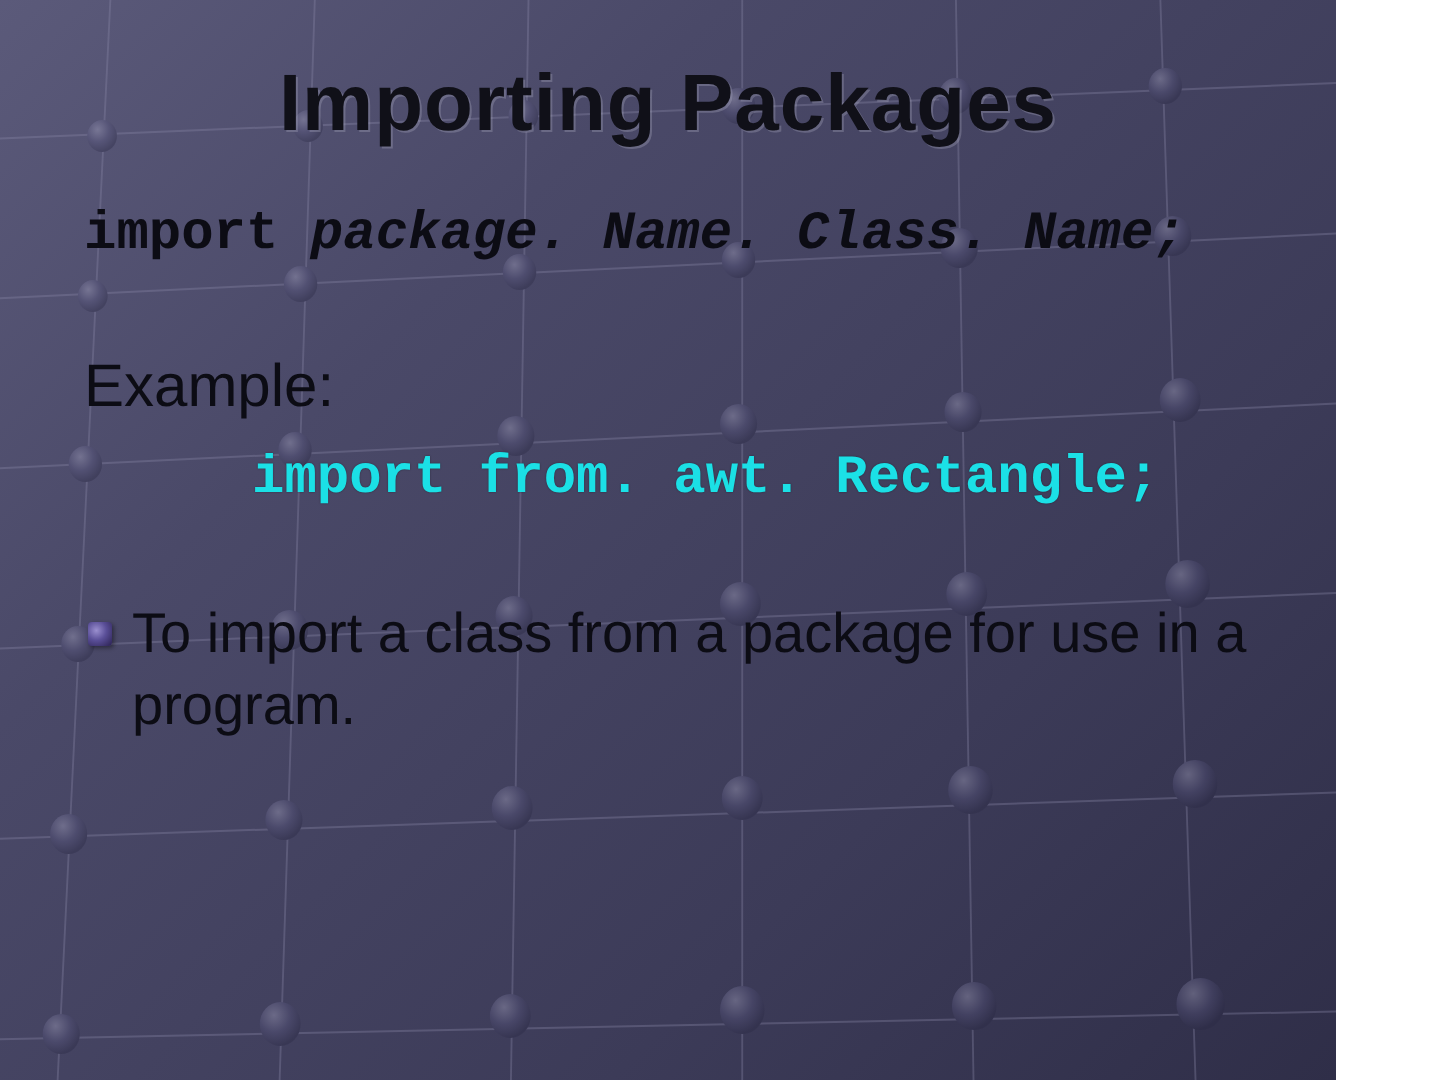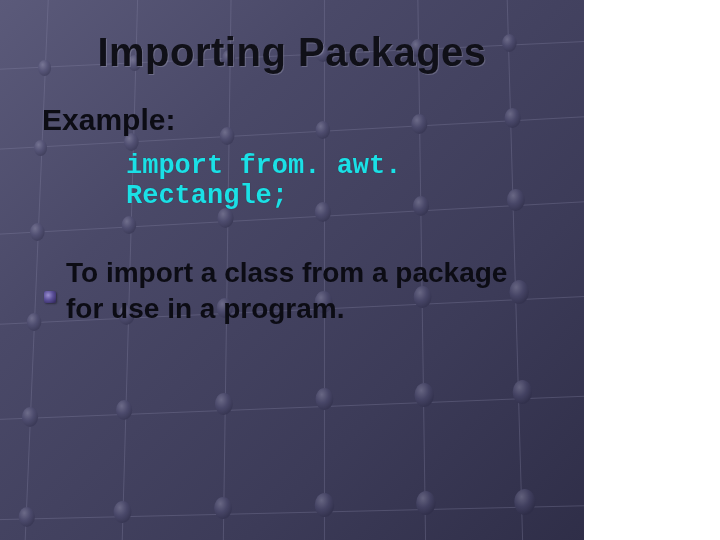--- a/index.html
+++ b/index.html
@@ -5,21 +5,21 @@
   html, body {
     margin: 0;
     padding: 0;
     width: 720px;
     height: 540px;
     overflow: hidden;
     font-family: Arial, Helvetica, sans-serif;
   }
   .slide {
     position: relative;
-    width: 584px;
+    width: 668px;
     height: 540px;
     background: linear-gradient(135deg, #5b5a7a 0%, #4a4968 30%, #3c3b58 70%, #2f2e48 100%);
     color: #111;
   }
   
   .grid-overlay {
     position: absolute;
     inset: 0;
     pointer-events: none;
     opacity: 0.35;
@@ -47,21 +47,21 @@
     font-size: 27px;
     font-weight: bold;
     color: #0c0c14;
     margin: 0 0 44px 0;
   }
   .syntax-line .italic {
     font-style: italic;
   }
   .heading {
     font-size: 30px;
-    font-weight: bold;
+    font-weight: normal;
     color: #0c0c14;
     margin: 0 0 14px 0;
   }
   .code-example {
     font-family: "Courier New", Courier, monospace;
     font-size: 27px;
     font-weight: bold;
     color: #1be0e6;
     margin: 0 0 44px 84px;
     text-shadow: 0 0 1px rgba(0,0,0,0.4);
@@ -73,22 +73,21 @@
     font-size: 28px;
     font-weight: bold;
     color: #0c0c14;
     margin: 0 0 6px 0;
   }
   .bullet-line {
     font-size: 28px;
     color: #0c0c14;
     line-height: 1.3;
     display: flex;
-    align-items: center;
-    font-weight: bold;
+    align-items: flex-start;
   }
   .bullet {
     display: inline-block;
     width: 12px;
     height: 12px;
     background: radial-gradient(circle at 35% 35%, #9a8fcf 0%, #5a4f98 45%, #2a2050 100%);
     border-radius: 2px;
     flex: 0 0 12px;
     margin: 12px 10px 0 2px;
     box-shadow: 1px 1px 2px rgba(0,0,0,0.4);
@@ -164,20 +163,23 @@
           <stop offset="100%" stop-color="#2a2944"></stop>
         </radialGradient>
       </defs>
     </svg>
   </div>
 
   <div class="content">
 
     <div class="title">Importing Packages</div>
 
+    <div class="syntax-line">
+      <span>import </span><span class="italic">package. Name. Class. Name;</span>
+    </div>
 
     <div class="heading">Example:</div>
 
     <div class="code-example">import from. awt. Rectangle;</div>
 
     <div class="purpose-block">
       <div class="bullet-line">
         <span class="bullet"></span>
         <span class="bullet-text">To import a class from a package for use in a program.</span>
       </div>

